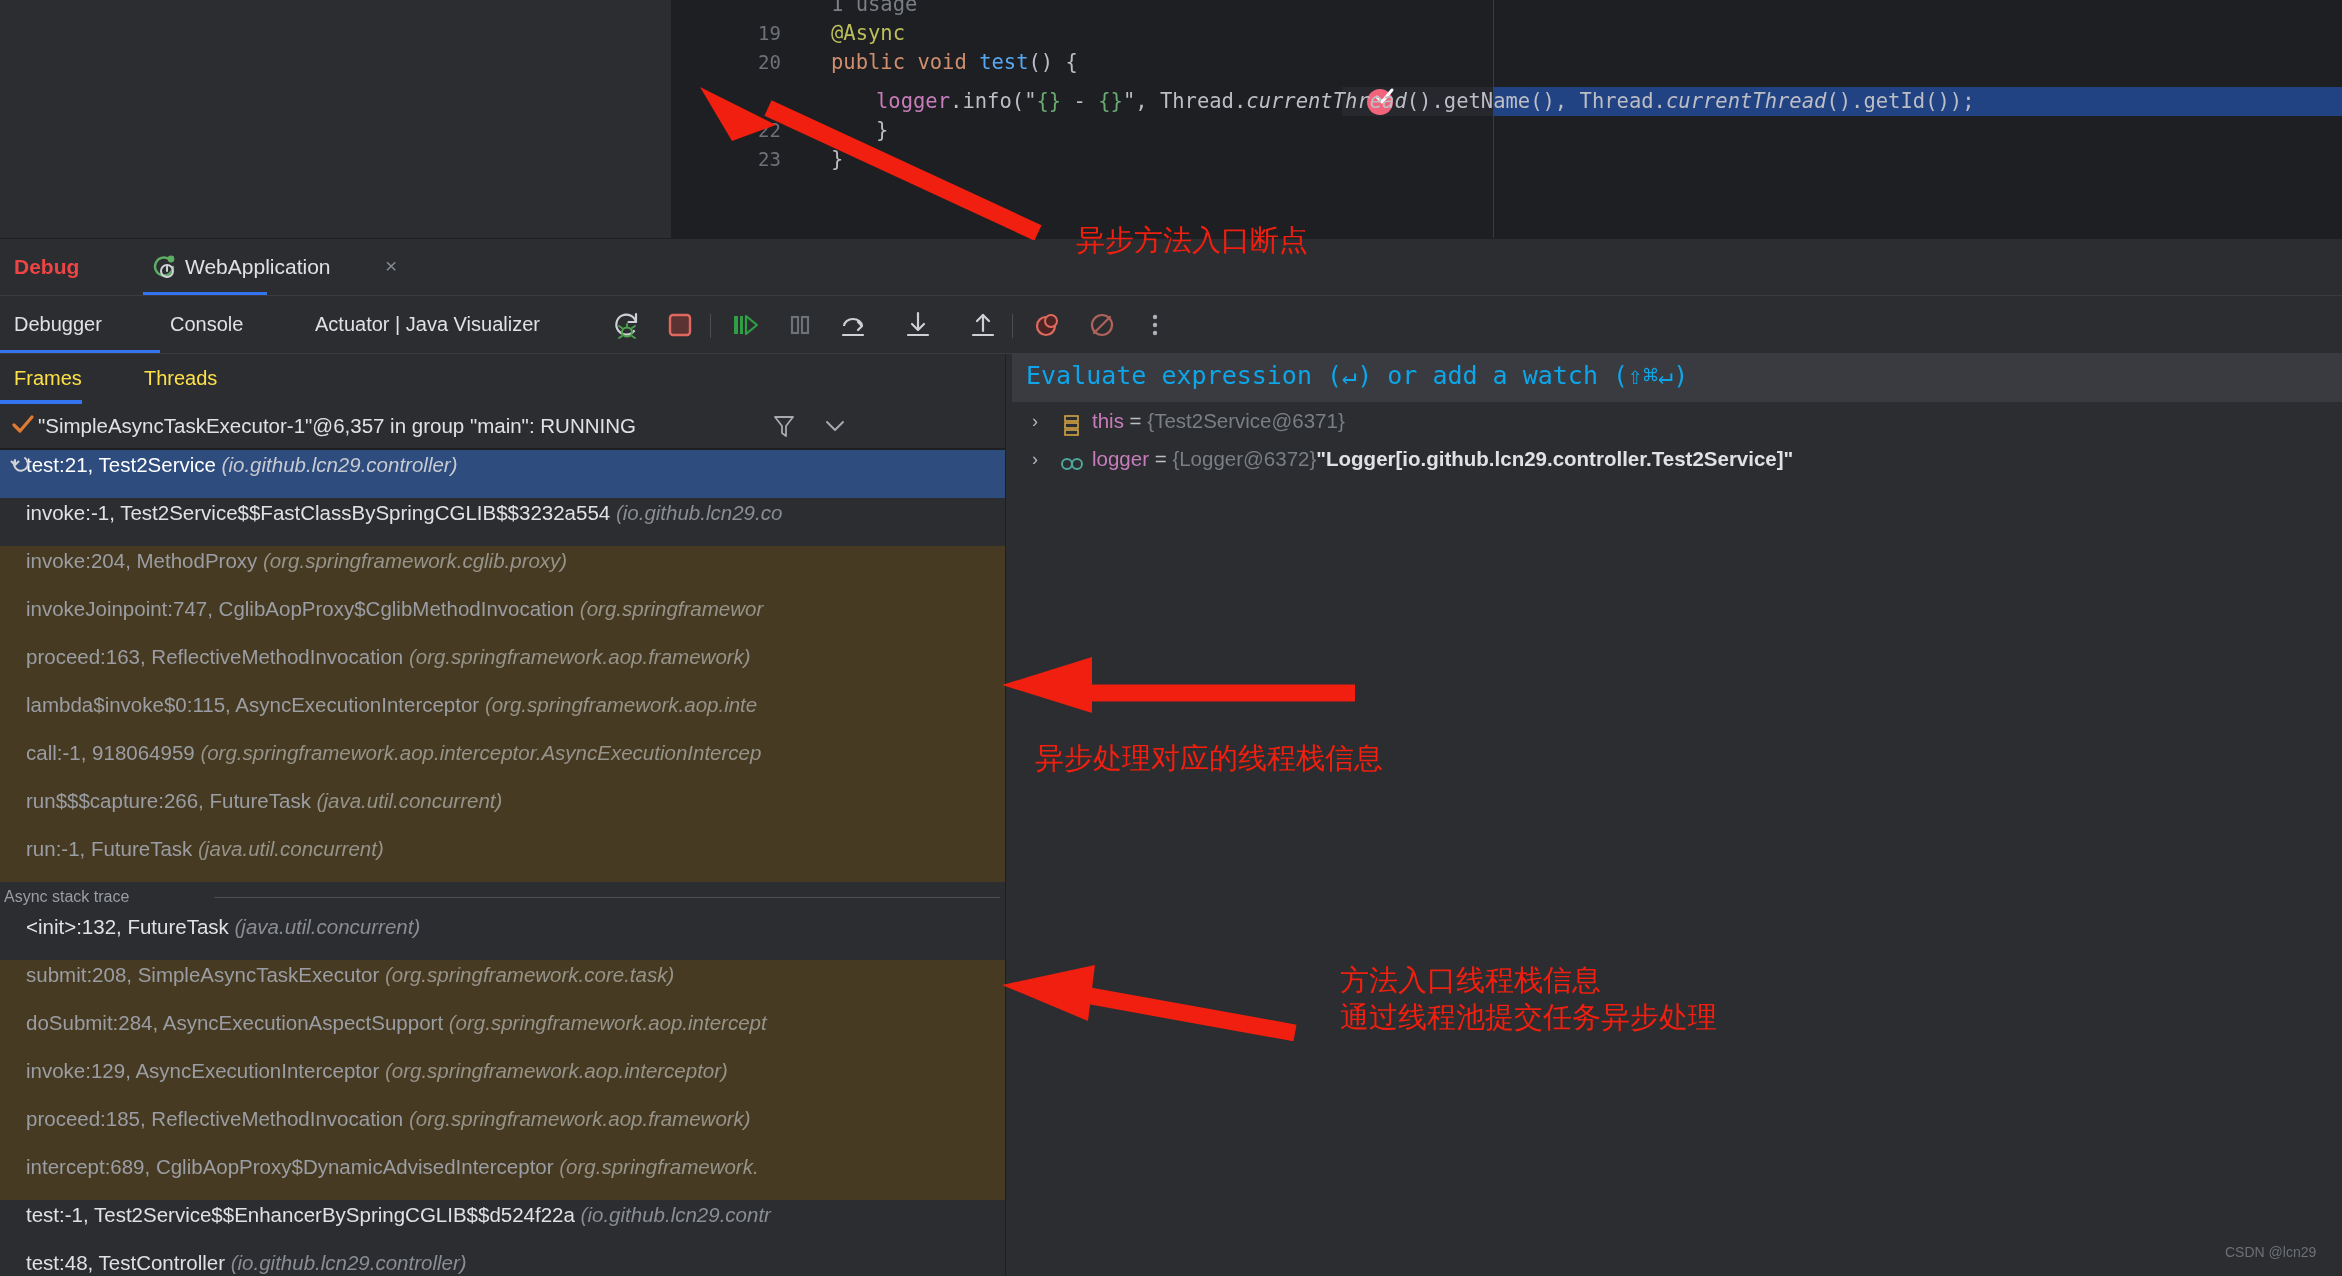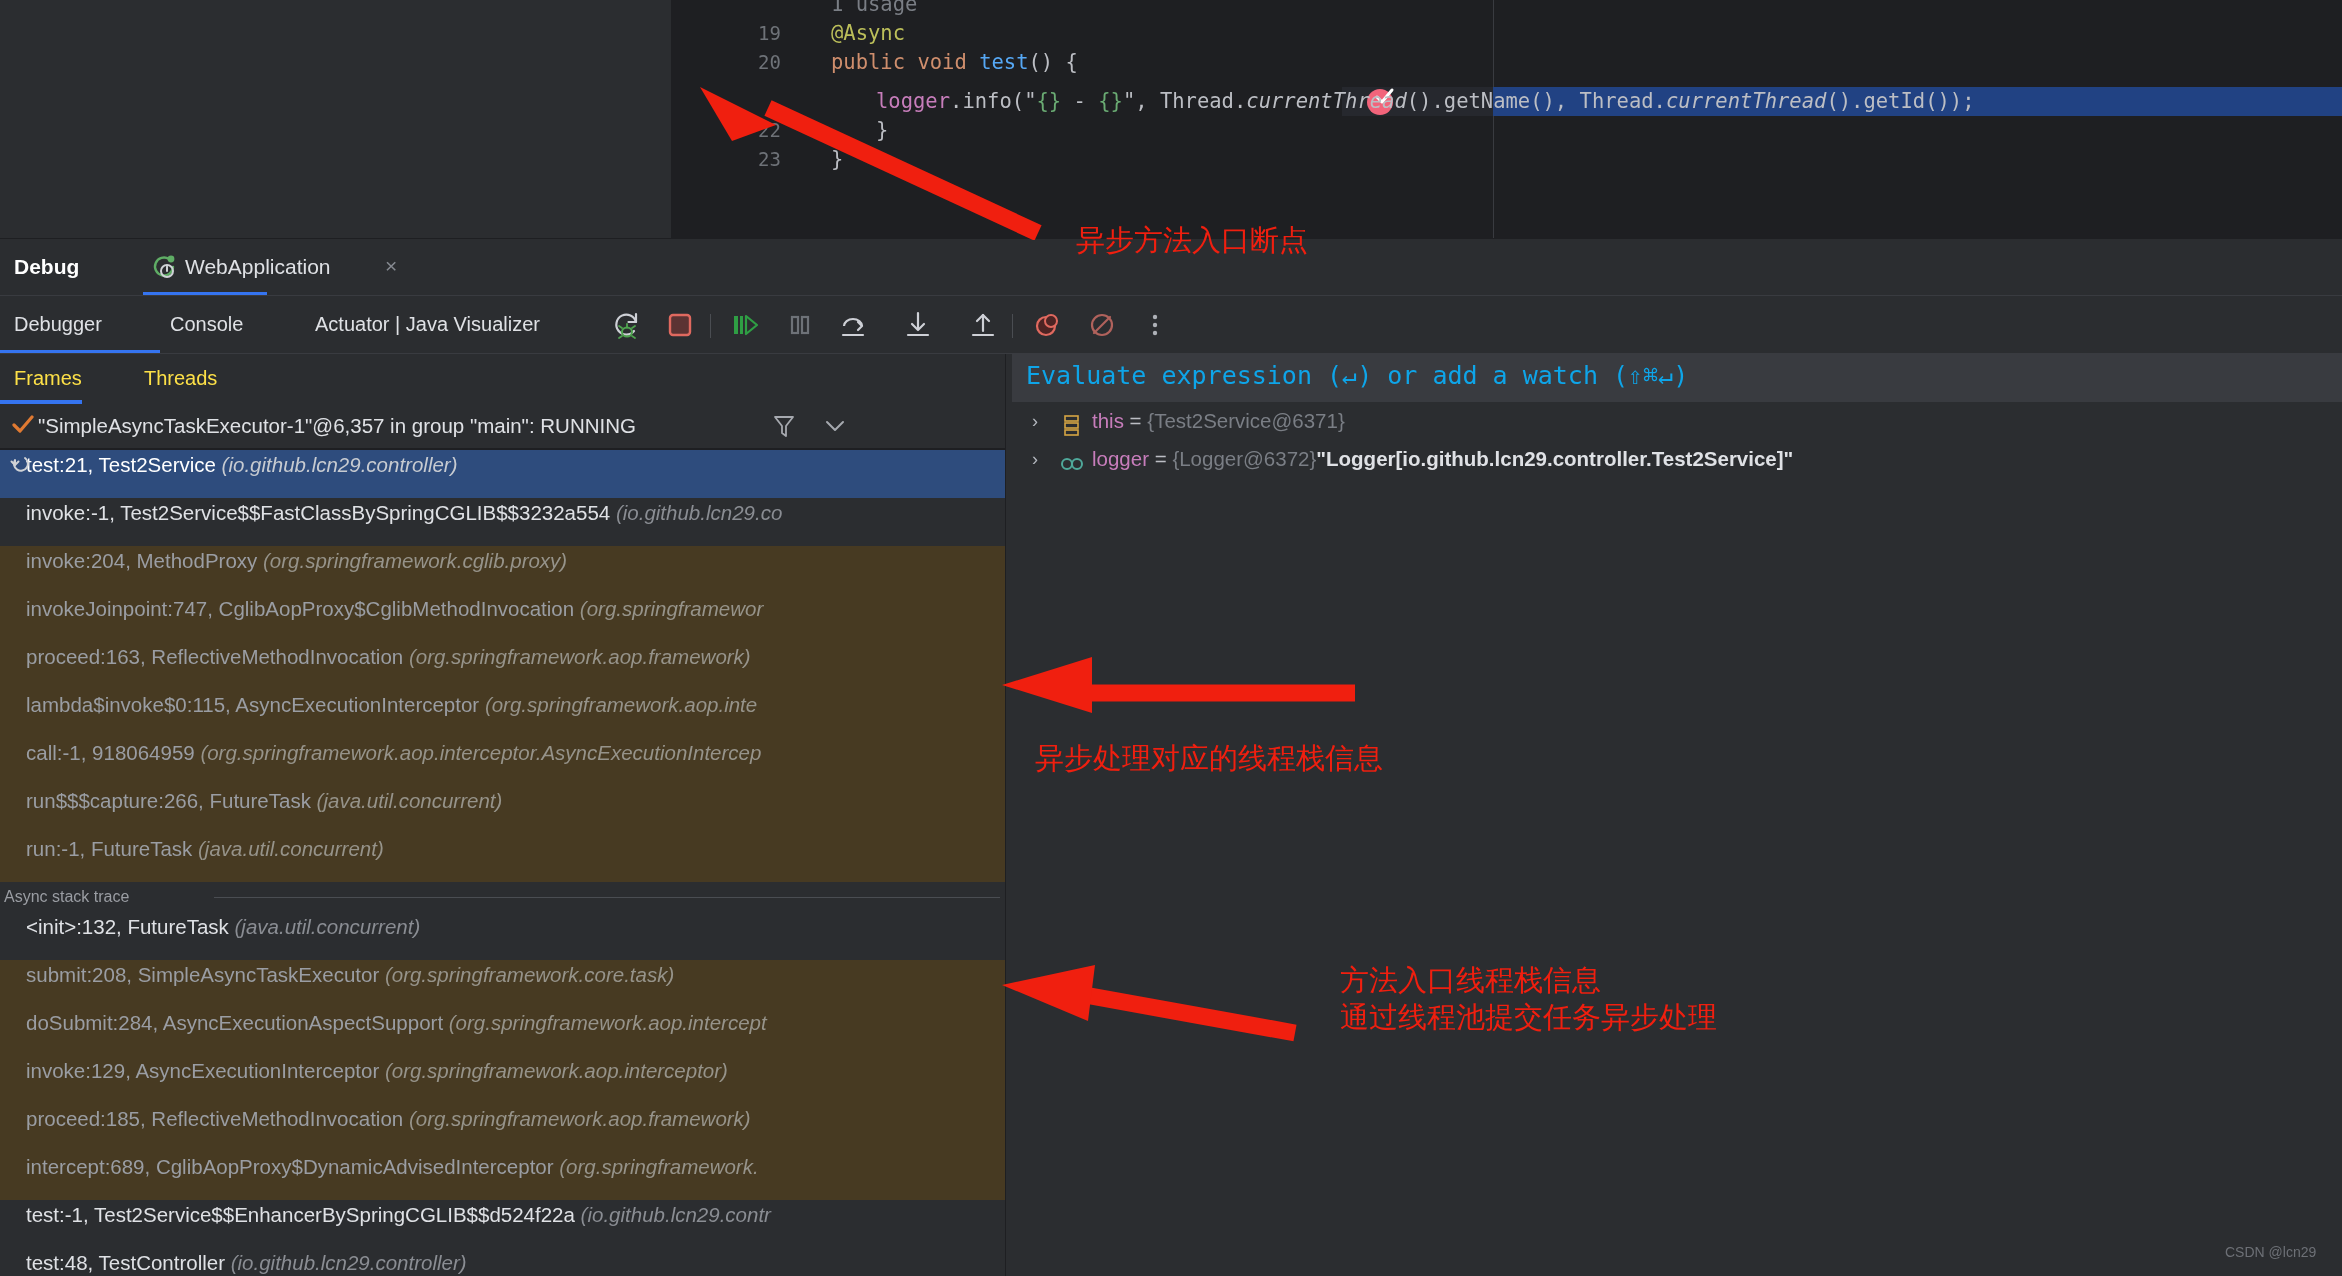--- a/index.html
+++ b/index.html
@@ -34,21 +34,21 @@
   .tok-field{color:#c77dbb;}
   .tok-brace{color:#6aab73;}
   .tok-italic{font-style:italic;color:#bcbec4;}
 
   
   #debugwin{position:absolute;left:0;top:238px;width:2342px;height:1038px;background:#2b2d30;}
   #dw-topline{position:absolute;left:0;top:0;width:2342px;height:1px;background:#1e1f22;}
 
   
   #dw-header{position:absolute;left:0;top:1px;width:2342px;height:57px;}
-  #dw-title{position:absolute;left:14px;top:16px;font-size:21px;font-weight:bold;color:#ffffff;}
+  #dw-title{position:absolute;left:14px;top:16px;font-size:21px;font-weight:bold;color:#ef4444;}
   #dw-tab{position:absolute;left:140px;top:0;height:57px;}
   #dw-tab-icon{position:absolute;left:10px;top:15px;width:28px;height:28px;}
   #dw-tab-label{position:absolute;left:45px;top:16px;font-size:21px;color:#dfe1e5;white-space:nowrap;}
   #dw-tab-close{position:absolute;left:245px;top:15px;font-size:21px;color:#868a91;cursor:pointer;}
   #dw-tab-underline{position:absolute;left:143px;top:53px;width:124px;height:4px;background:#3574f0;}
   #dw-header-sep{position:absolute;left:0;top:57px;width:2342px;height:1px;background:#393b40;}
 
   
   #dw-toolbar{position:absolute;left:0;top:58px;width:2342px;height:57px;}
   .tb-tab{position:absolute;top:17px;font-size:20px;color:#dfe1e5;white-space:nowrap;}

